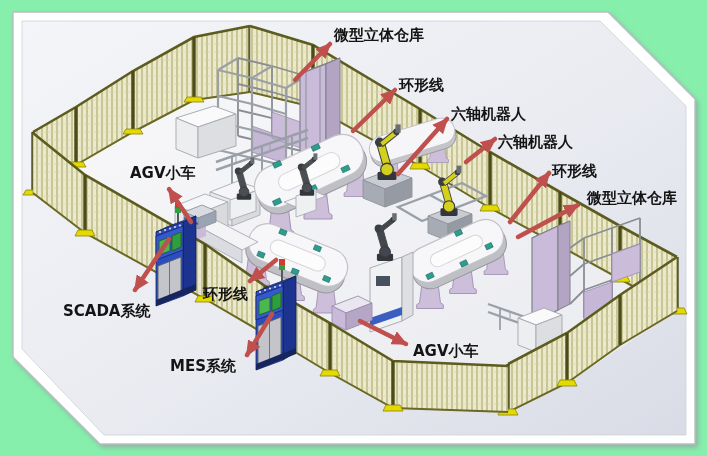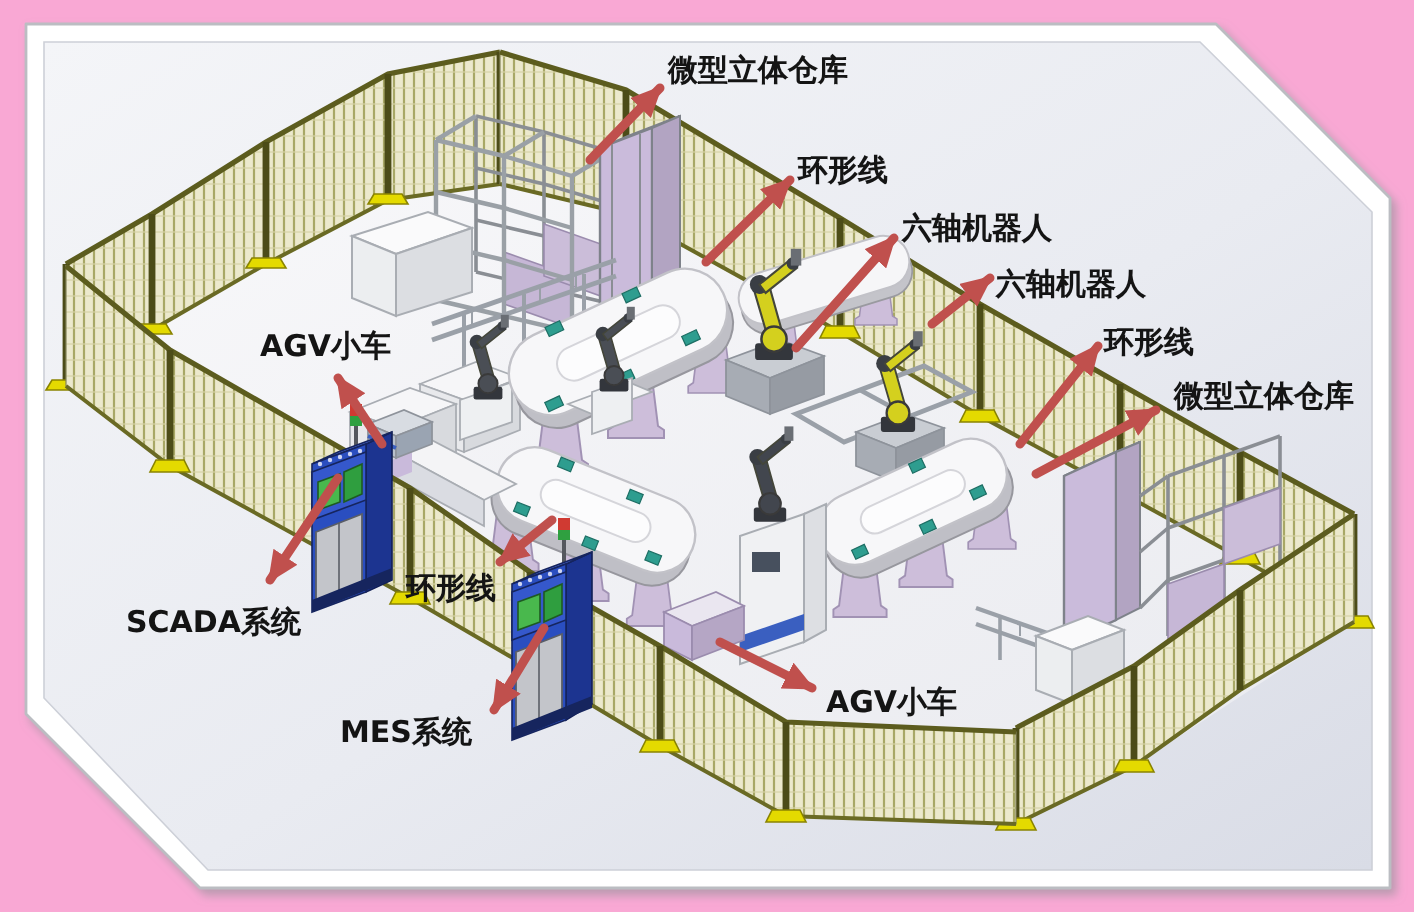--- a/index.html
+++ b/index.html
@@ -1,16 +1,16 @@
 <!DOCTYPE html>
 <html><head>
 <meta charset="utf-8">
 <style>
   html,body{margin:0;padding:0;background:#ffffff;}
-  .stage{position:relative;width:707px;height:456px;background:#f9a8d4;overflow:hidden;
+  .stage{position:relative;width:707px;height:456px;background:#86efac;overflow:hidden;
          font-family:"DejaVu Sans","Liberation Sans",sans-serif;}
   svg{position:absolute;left:0;top:0;}
   text.callout{font-family:"DejaVu Sans","Liberation Sans",sans-serif;
                font-size:15px;font-weight:700;fill:#141414;}
 </style>
 </head>
 <body>
 
 <div class="stage">
 <svg width="707" height="456" viewBox="0 0 707 456">

